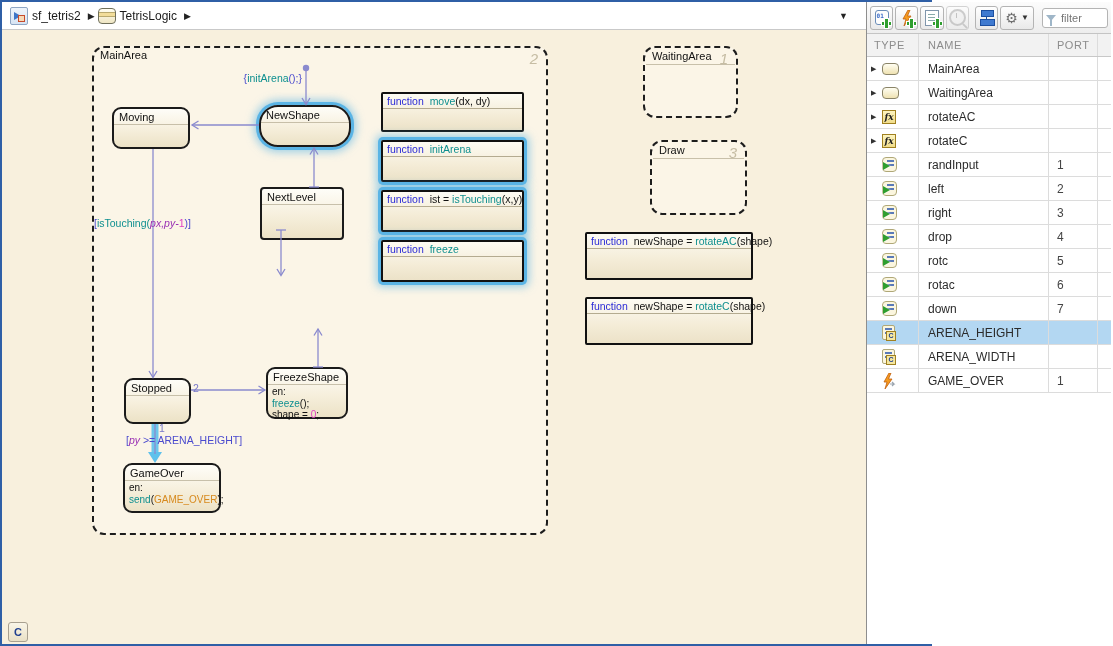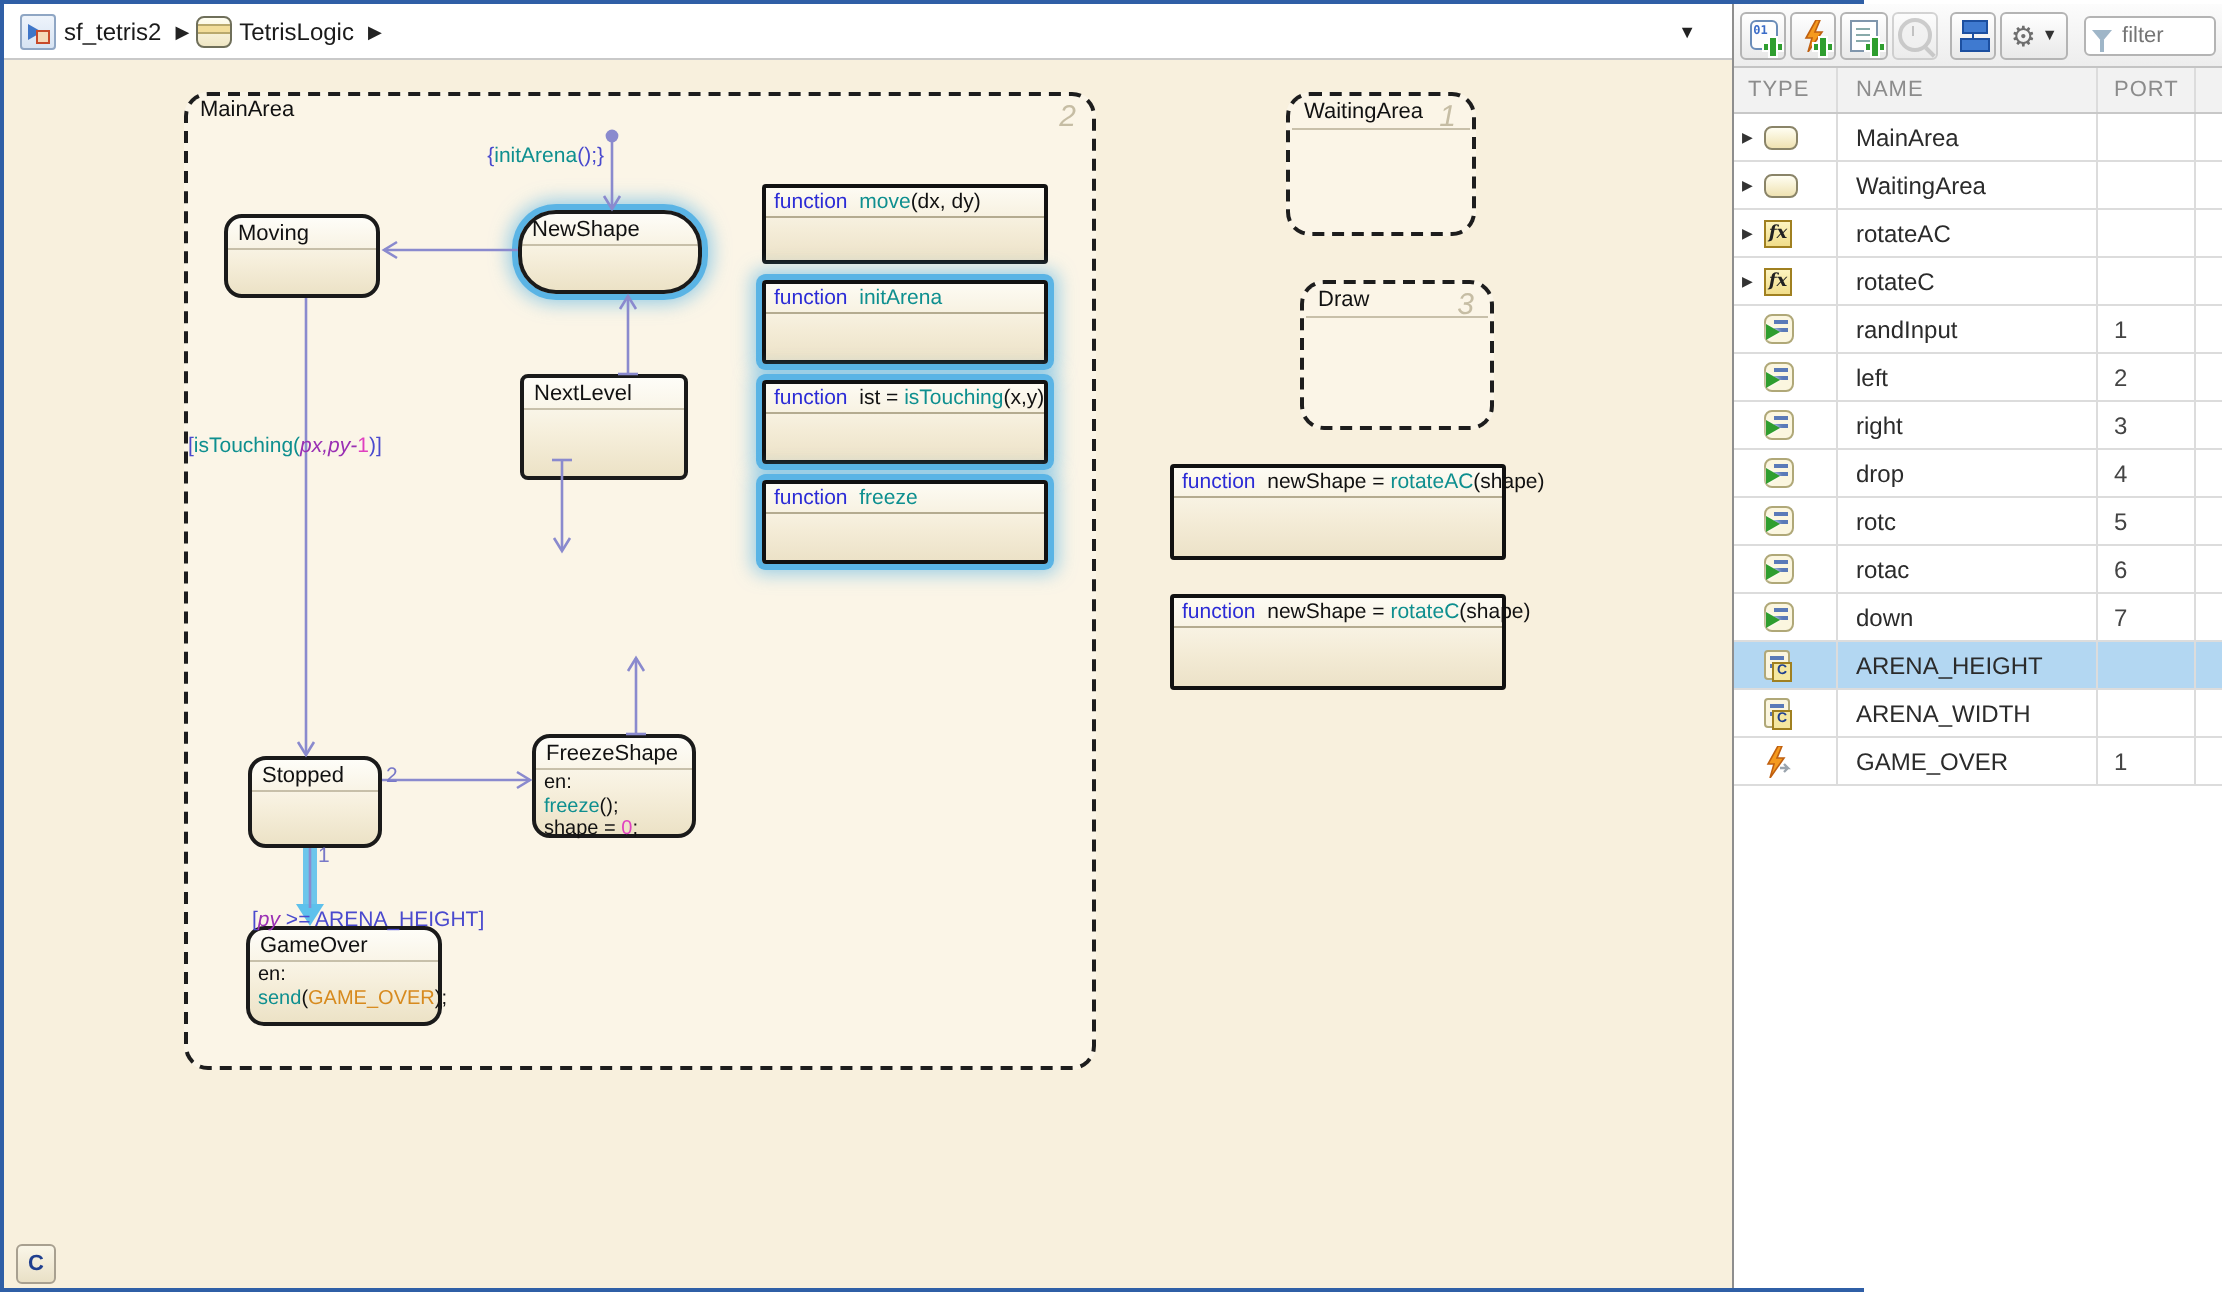--- a/index.html
+++ b/index.html
@@ -210,21 +210,21 @@
         <line x1="153" y1="394" x2="153" y2="424" stroke="#8a8ace" stroke-width="1.3"></line>
         <circle cx="304" cy="38" r="3.2" fill="#8a8ace"></circle>
       </svg>
 
       <div class="tlabel" style="left:208px;top:42px;width:92px;text-align:right;">
         <span class="t-slate">{</span><span class="t-teal">initArena</span><span class="t-slate">();}</span>
       </div>
       <div class="tlabel" style="left:92px;top:187px;">
         <span class="t-slate">[</span><span class="t-teal">isTouching</span><span class="t-teal">(</span><span class="t-purp">px,py</span><span class="t-purp">-</span><span class="t-mag">1</span><span class="t-slate">)]</span>
       </div>
-      <div class="tlabel" style="left:124px;top:404px;margin-top:20px;">
+      <div class="tlabel" style="left:124px;top:404px;">
         <span class="t-slate">[</span><span class="t-purp">py</span><span class="t-slate"> &gt;= ARENA_HEIGHT]</span>
       </div>
       <div class="t-num" style="left:191px;top:352px;">2</div>
       <div class="t-num" style="left:157px;top:392px;">1</div>
 
       <div class="c-badge">C</div>
     </div>
   </div>
 
   <div class="abs symbols">

